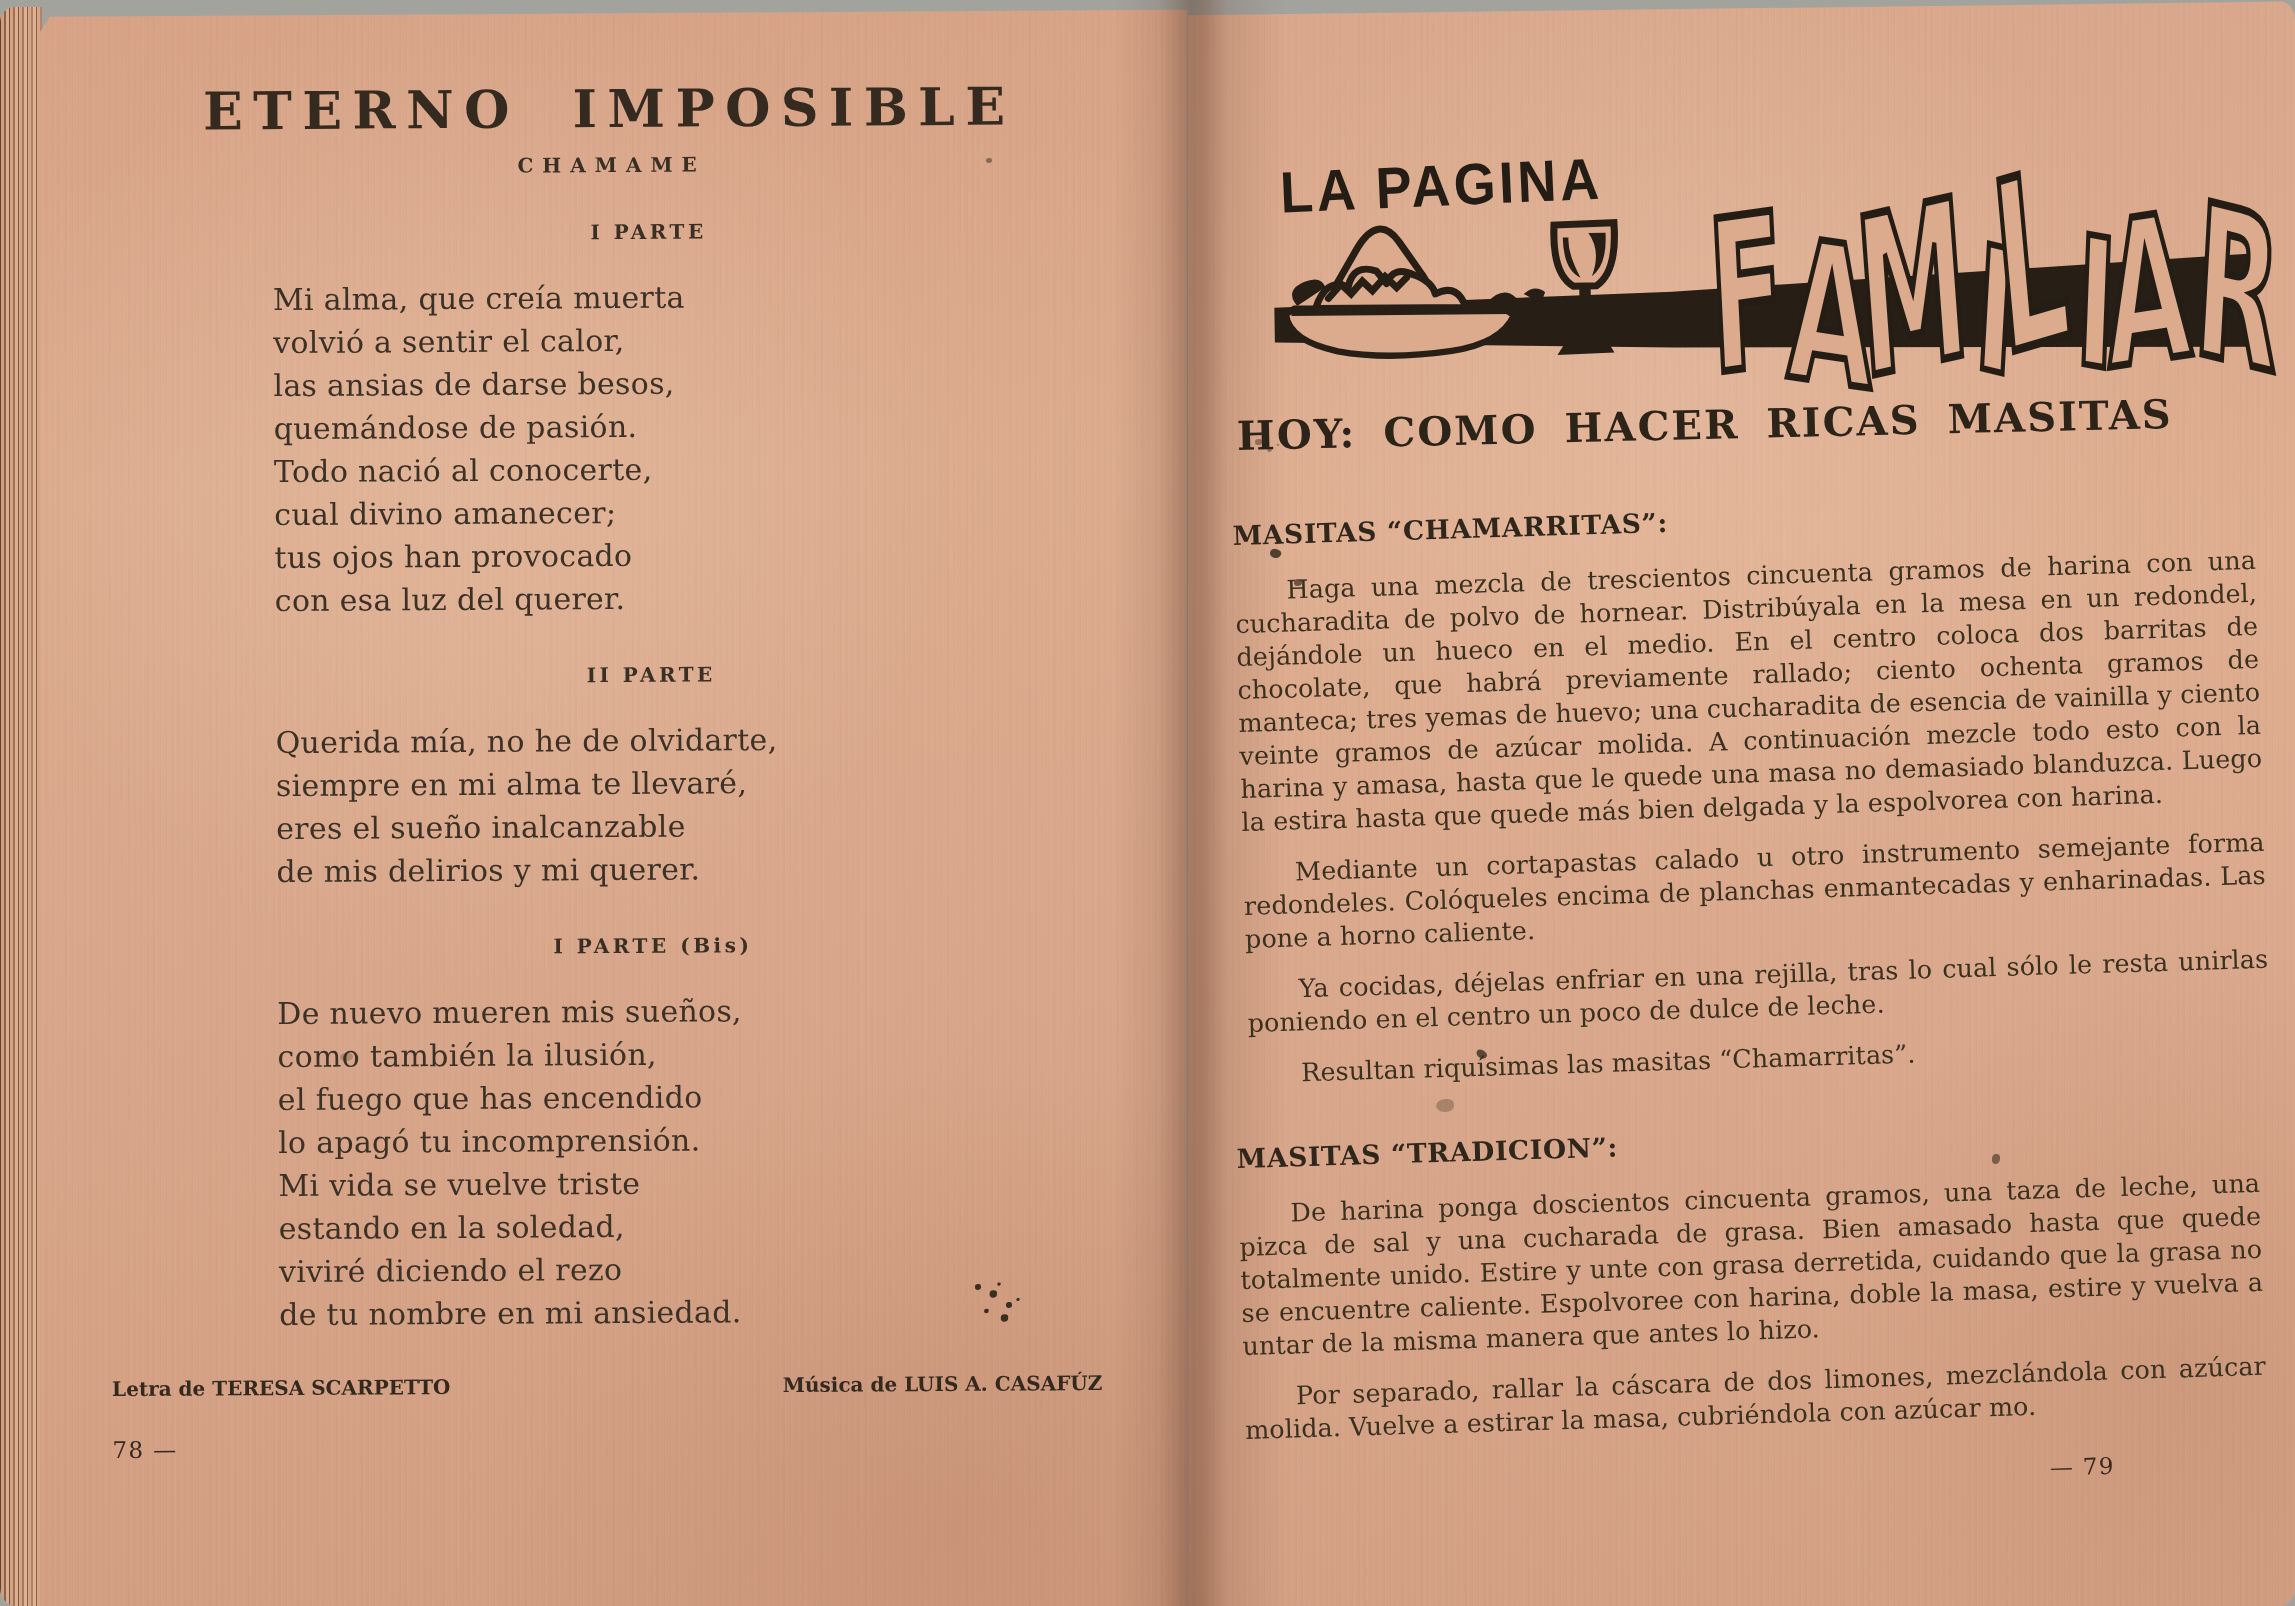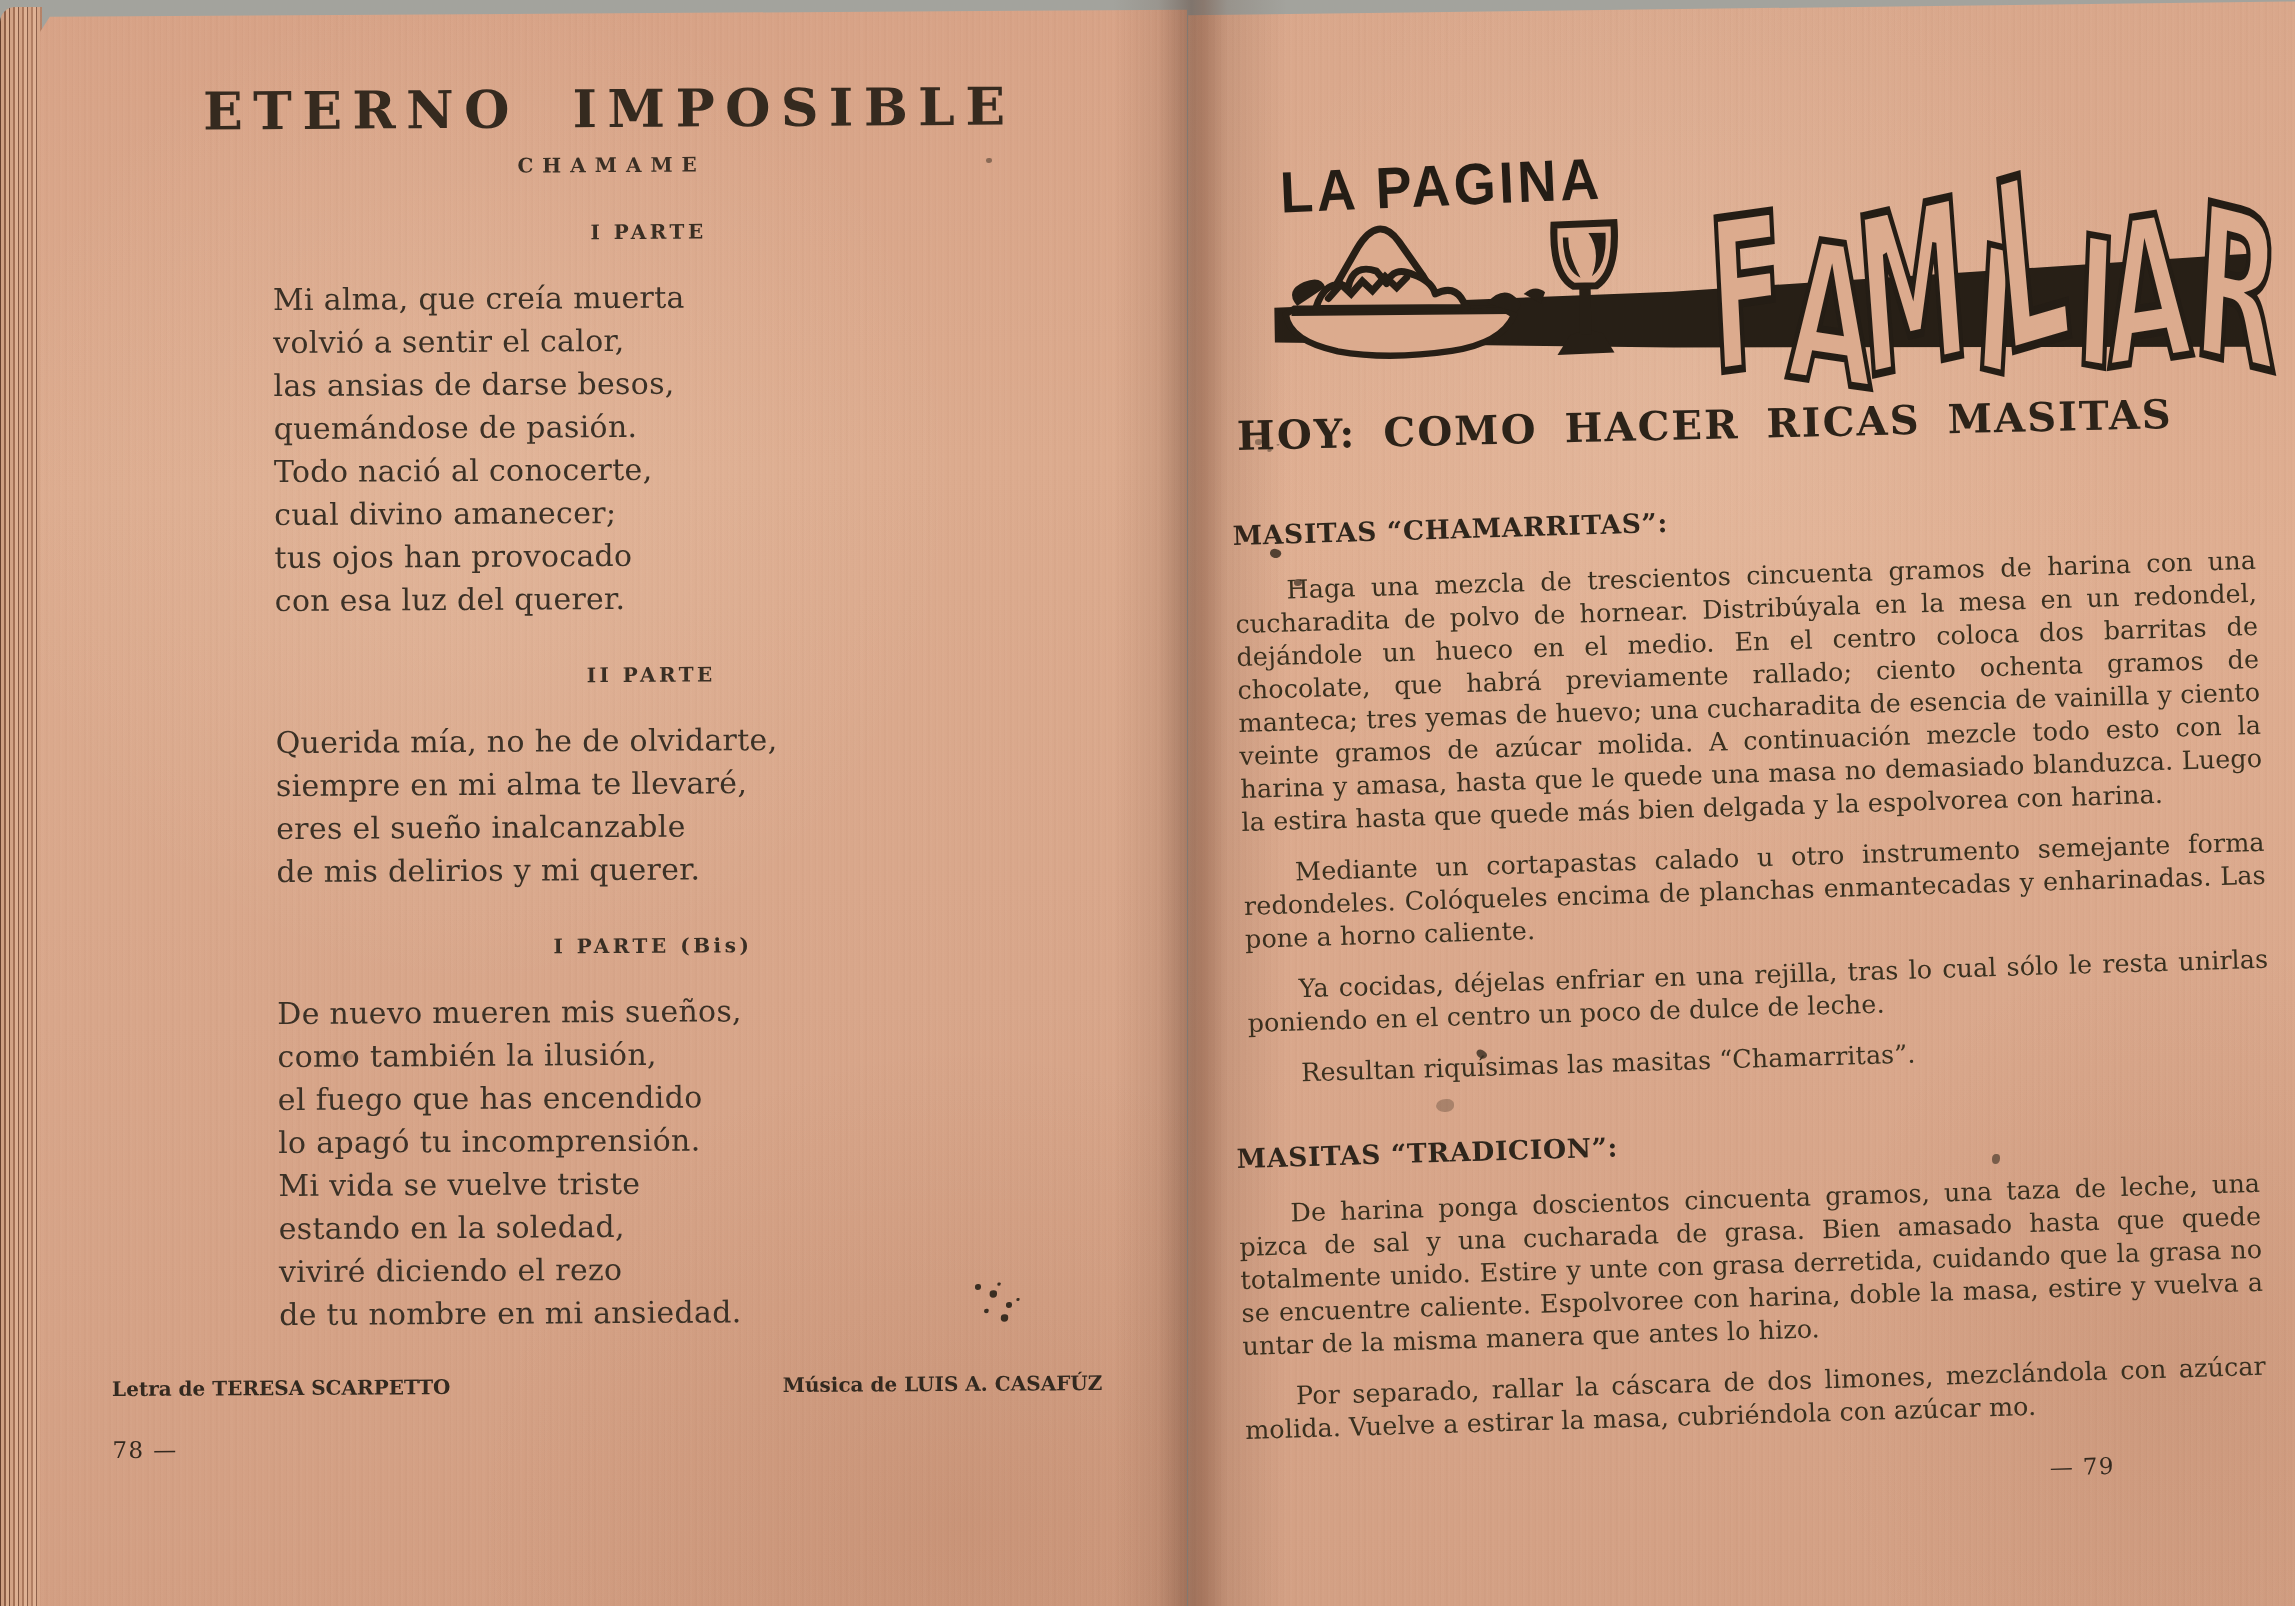--- a/index.html
+++ b/index.html
@@ -2,21 +2,21 @@
 <html lang="es" style="font-size:11px"><head>
 <meta charset="utf-8">
 <title>Cancionero — La Pagina Familiar</title>
 <style>
   html,body{margin:0;padding:0;}
   body{
     width:2295px;height:1607px;overflow:hidden;
     background:#a3a39d;
     font-family:"DejaVu Serif","Liberation Serif",serif;
   }
-  .scan{position:relative;width:2295px;height:1607px;overflow:hidden;background:#a3a39d;}
+  .scan{position:relative;width:2295px;height:1607px;overflow:hidden;background:#a3a39d;border-radius:19px;}
 
   
   .page{
     position:absolute;top:0;bottom:0;
     background:
       radial-gradient(ellipse 60% 45% at 38% 30%, rgba(255,236,214,.16), rgba(255,236,214,0) 70%),
       radial-gradient(ellipse 70% 50% at 80% 95%, rgba(128,66,36,.12), rgba(128,66,36,0) 60%),
       repeating-linear-gradient(90deg, rgba(96,50,28,.018) 0 1.4px, rgba(255,245,235,.02) 1.4px 3.5px, rgba(0,0,0,0) 3.5px 6.3px),
       linear-gradient(178deg,#d7a286 0%,#dcab8e 30%,#d8a68a 62%,#d29e82 100%);
   }

